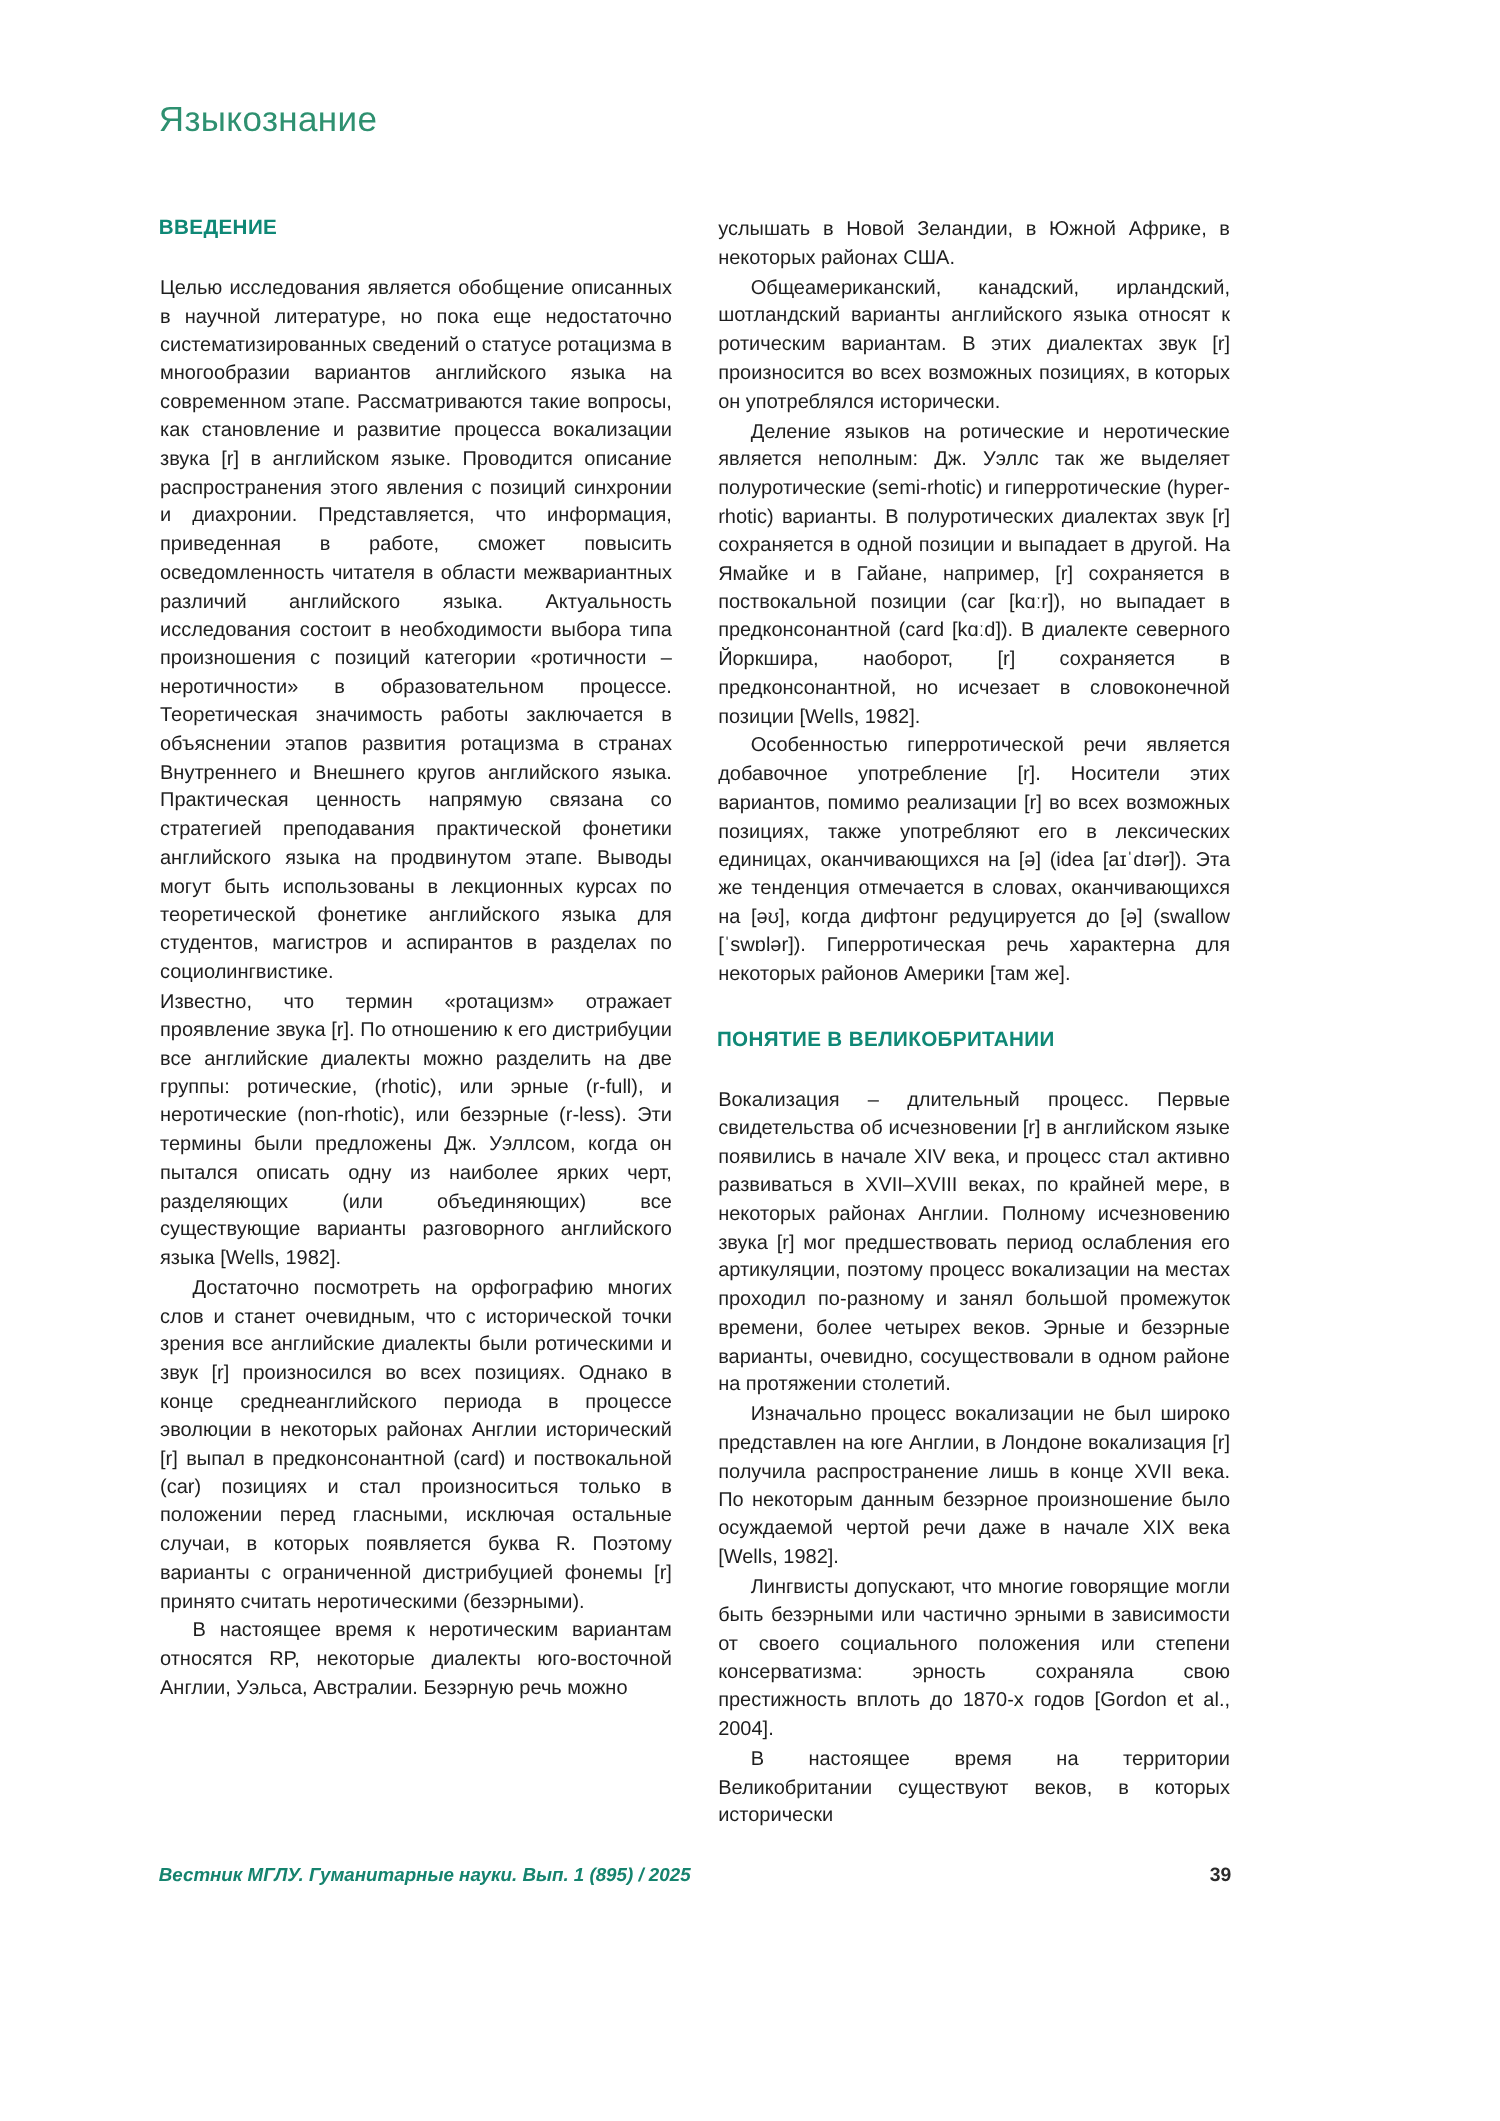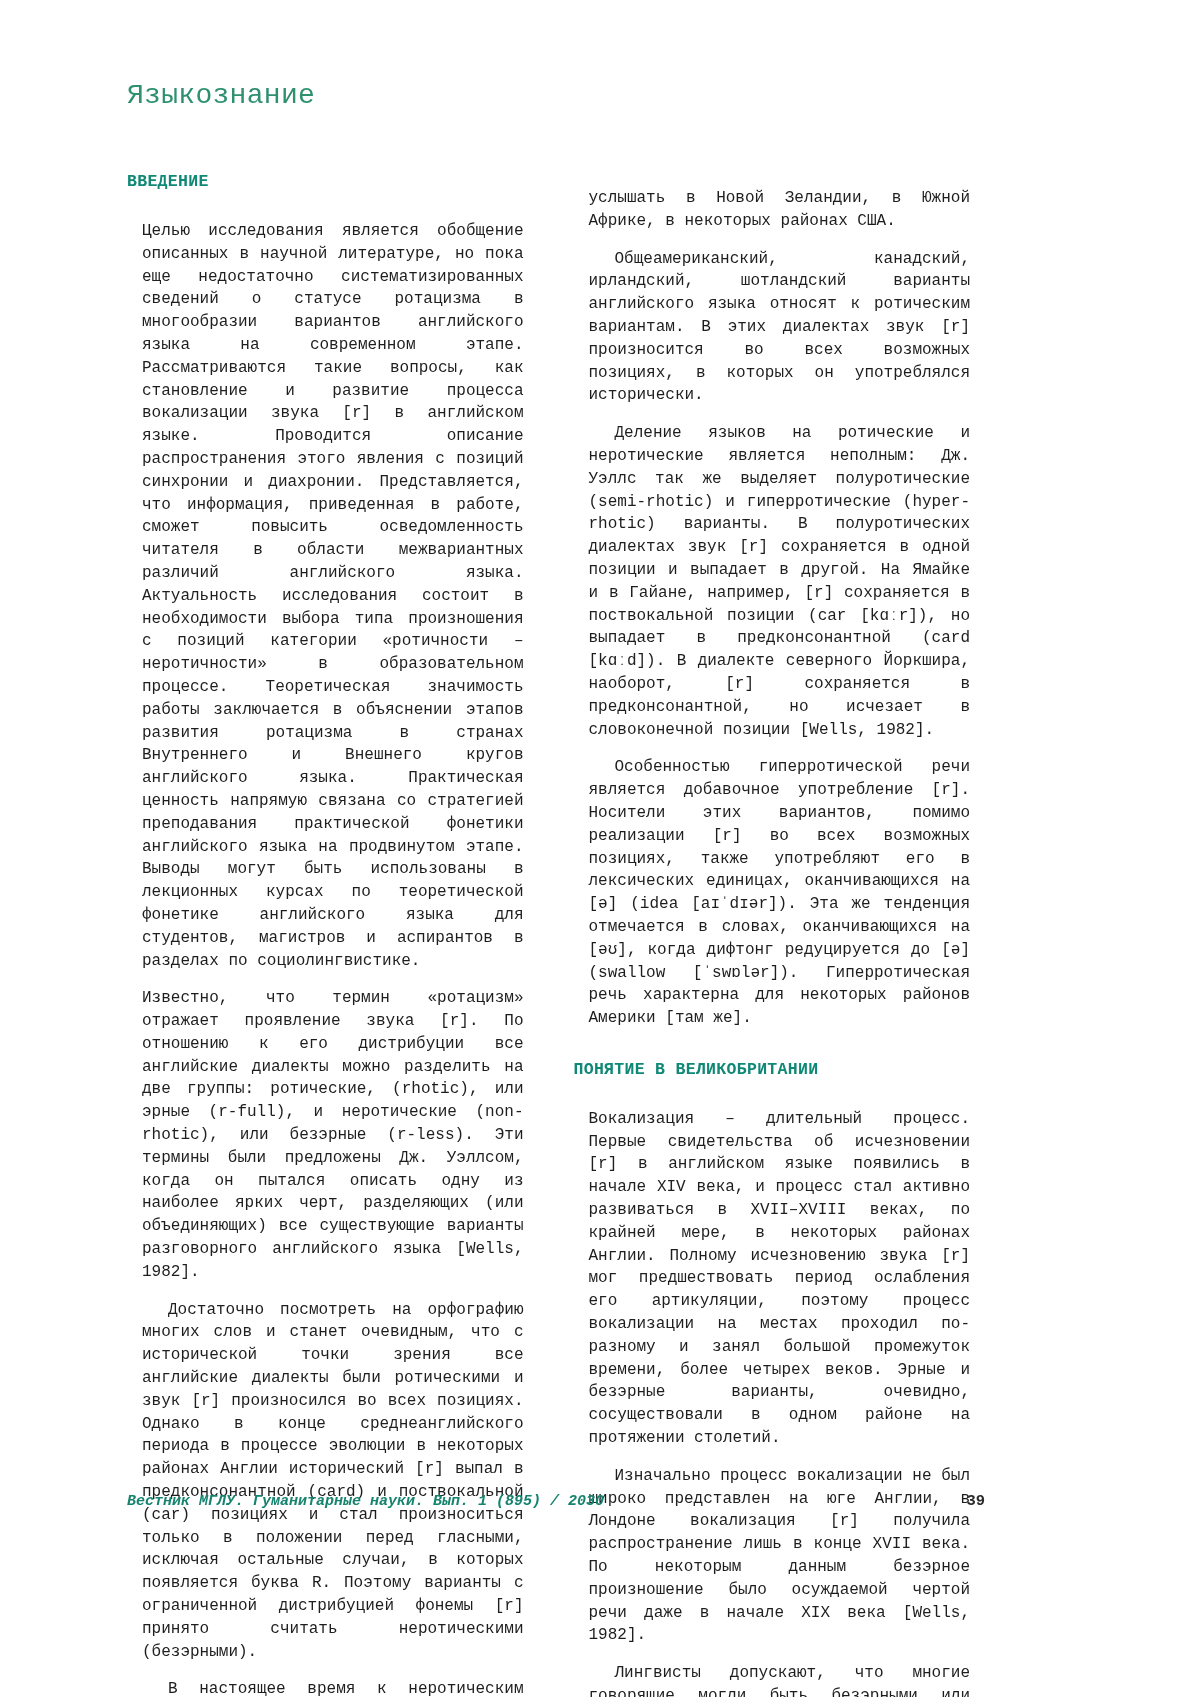--- a/index.html
+++ b/index.html
@@ -5,21 +5,21 @@
   html, body {
     margin: 0;
     padding: 0;
     background: #ffffff;
   }
   .page {
     position: relative;
     width: 1200px;
     height: 1697px;
     background: #ffffff;
-    font-family: Liberation Mono, monospace;
+    font-family: Liberation Sans, sans-serif;
     color: #1e1e1e;
     overflow: hidden;
   }
   .rubric {
     position: absolute;
     left: 127px;
     top: 80px;
     font-size: 28px;
     font-weight: 400;
     color: #2e9070;
@@ -49,21 +49,21 @@
     color: #0f8876;
     letter-spacing: 0.3px;
     margin: 30px 0 28px 0;
     text-align: left;
     line-height: 20px;
   }
   .col h2.first {
     margin-top: 0;
   }
   .col p {
-    margin: 15px;
+    margin: 1px;
   }
   .col p.indent {
     text-indent: 26px;
   }
   .footer {
     position: absolute;
     left: 127px;
     top: 1492px;
     width: 858px;
     display: flex;
@@ -110,17 +110,17 @@
       <h2>ПОНЯТИЕ В ВЕЛИКОБРИТАНИИ</h2>
       <p>Вокализация – длительный процесс. Первые свидетельства об исчезновении [r] в английском языке появились в начале XIV века, и процесс стал активно развиваться в XVII–XVIII веках, по крайней мере, в некоторых районах Англии. Полному исчезновению звука [r] мог предшествовать период ослабления его артикуляции, поэтому процесс вокализации на местах проходил по-разному и занял большой промежуток времени, более четырех веков. Эрные и безэрные варианты, очевидно, сосуществовали в одном районе на протяжении столетий.</p>
       <p class="indent">Изначально процесс вокализации не был широко представлен на юге Англии, в Лондоне вокализация [r] получила распространение лишь в конце XVII века. По некоторым данным безэрное произношение было осуждаемой чертой речи даже в начале XIX века [Wells, 1982].</p>
       <p class="indent">Лингвисты допускают, что многие говорящие могли быть безэрными или частично эрными в зависимости от своего социального положения или степени консерватизма: эрность сохраняла свою престижность вплоть до 1870-х годов [Gordon et al., 2004].</p>
       <p class="indent">В настоящее время на территории Великобритании существуют веков, в которых исторически</p>
     </div>
 
   </div>
 
   <div class="footer">
-    <span class="footer-journal">Вестник МГЛУ. Гуманитарные науки. Вып. 1 (895) / 2030</span>
+    <span class="footer-journal">Вестник МГЛУ. Гуманитарные науки. Вып. 1 (895) / 2025</span>
     <span class="footer-page">39</span>
   </div>
 
 </div>
 
 </body></html>

